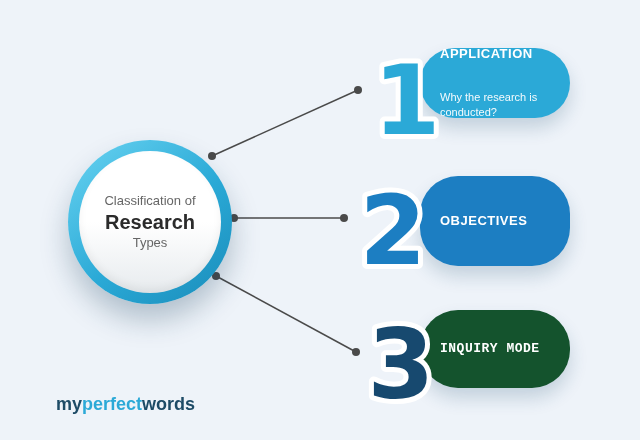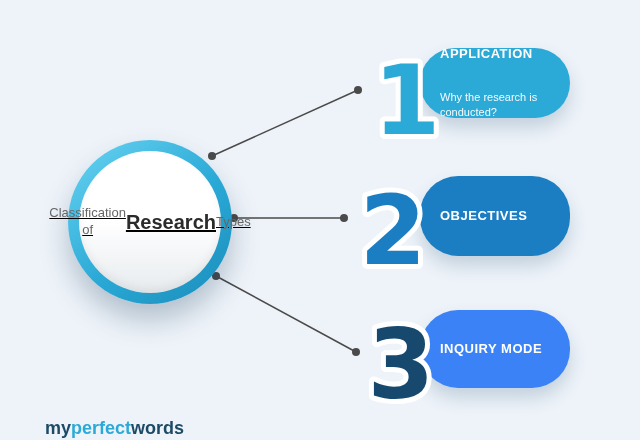--- a/index.html
+++ b/index.html
@@ -20,55 +20,54 @@
     width:164px;height:164px;border-radius:50%;
     background:linear-gradient(140deg,#6ad4f2 0%,#2aa9d6 55%,#1a8cba 100%);
     box-shadow:0 16px 28px rgba(20,60,90,.28);
     z-index:2;
   }
   .hub-inner{
     position:absolute;left:11px;top:11px;
     width:142px;height:142px;border-radius:50%;
     background:linear-gradient(180deg,#ffffff 50%,#e7ebee 100%);
     box-shadow:inset 0 -4px 8px rgba(0,0,0,.06);
-    display:flex;flex-direction:row;align-items:center;justify-content:center;
+    display:flex;flex-direction:column;align-items:center;justify-content:center;
     text-align:center;
-    text-decoration:underline;
   }
   .hub-line-small{font-size:13px;color:#666;line-height:1.3;}
   .hub-line-main{font-size:20px;font-weight:700;color:#2b2b2b;line-height:1.25;}
   
   .card{
     position:absolute;left:420px;width:150px;
     border-radius:38px;
     display:flex;flex-direction:column;justify-content:center;
     padding:0 14px 0 20px;box-sizing:border-box;
     box-shadow:0 10px 18px rgba(23,74,110,.20);
     z-index:2;color:#fff;gap:16px;
   }
   .card1{top:48px;height:70px;}
-  .card2{top:176px;height:80px;}
+  .card2{top:176px;height:90px;}
   .card3{top:310px;height:78px;}
   .card-title{font-size:13px;font-weight:700;letter-spacing:.5px;line-height:1.2;}
   .card-desc{font-size:11px;line-height:1.35;margin-top:13px;opacity:.95;}
   
   .num{position:absolute;z-index:3;overflow:visible;}
   .num1{left:352px;top:34px;}
   .num2{left:338px;top:164px;}
   .num3{left:346px;top:298px;}
   .num text{
     font-family:"DejaVu Sans", sans-serif;
     font-weight:bold;font-size:96px;
     stroke:#ffffff;stroke-width:10px;
     paint-order:stroke;stroke-linejoin:round;
   }
   
   .logo{
-    position:absolute;left:45px;top:394px;z-index:2;
-    font-size:18px;font-weight:700;letter-spacing:0;margin-top:24px;
+    position:absolute;left:56px;top:394px;z-index:2;
+    font-size:18px;font-weight:700;letter-spacing:0;
   }
   .logo span{display:inline;}
 </style>
 </head>
 <body>
 
 <div class="stage" style="background-color: rgb(238, 243, 249);">
 
   <svg class="connectors" width="640" height="440" viewBox="0 0 640 440">
     <line x1="212" y1="156" x2="358" y2="90" stroke-width="1.5" stroke="#4a4a4a"></line>
@@ -101,21 +100,21 @@
   <svg class="num num2" width="110" height="130" viewBox="0 0 110 130">
     <text x="55" y="100" text-anchor="middle" fill="#1C7EC2">2</text>
   </svg>
   <div class="card card2" style="background-color: rgb(28, 126, 194);">
     <div class="card-title">OBJECTIVES</div>
   </div>
 
   <svg class="num num3" width="110" height="130" viewBox="0 0 110 130">
     <text x="55" y="100" text-anchor="middle" fill="#17496F">3</text>
   </svg>
-  <div class="card card3" style="background-color: #3b82f6;">
+  <div class="card card3" style="background-color: #14532d; font-family: Liberation Mono, monospace;">
     <div class="card-title">INQUIRY MODE</div>
   </div>
 
   <div class="logo">
     <span style="color: rgb(29, 75, 102);">my</span><span style="color: rgb(43, 169, 215);">perfect</span><span style="color: rgb(29, 75, 102);">words</span>
   </div>
 
 </div>
 
 </body></html>

